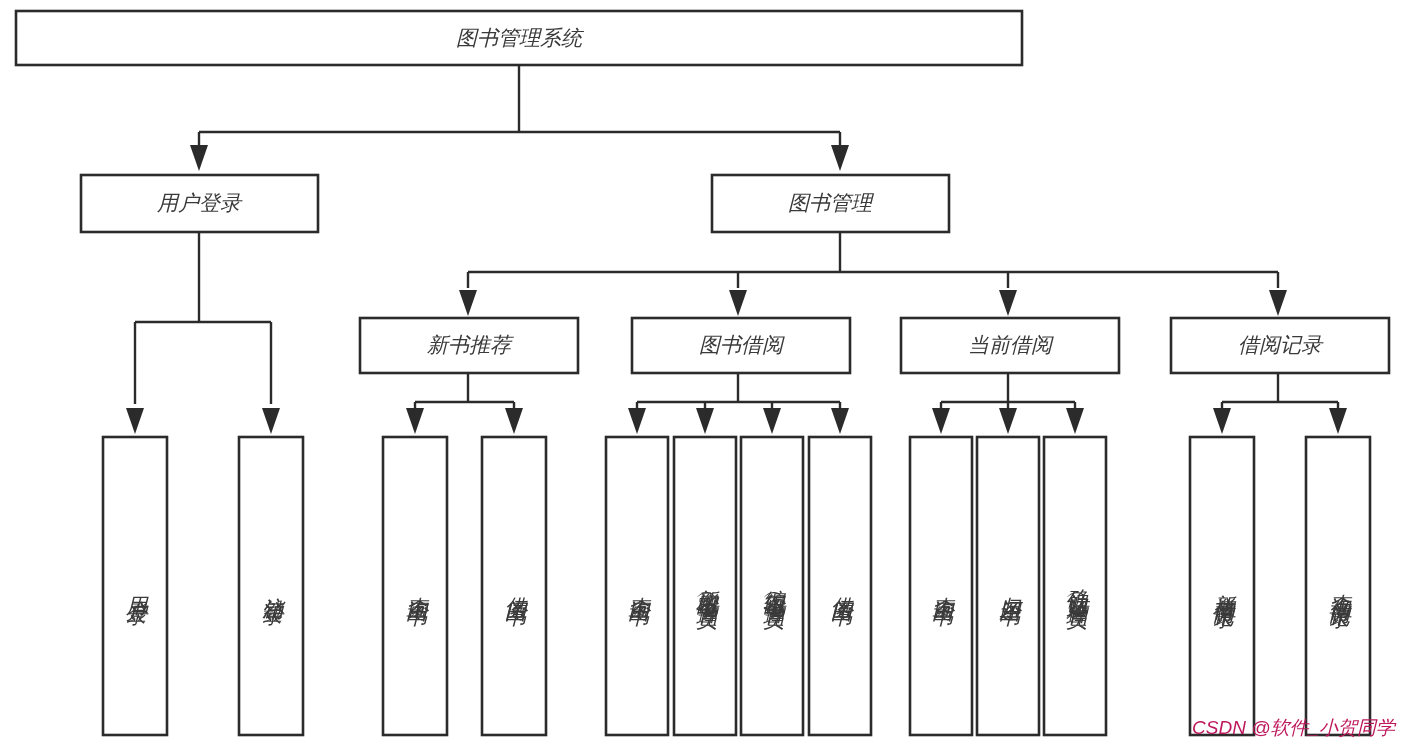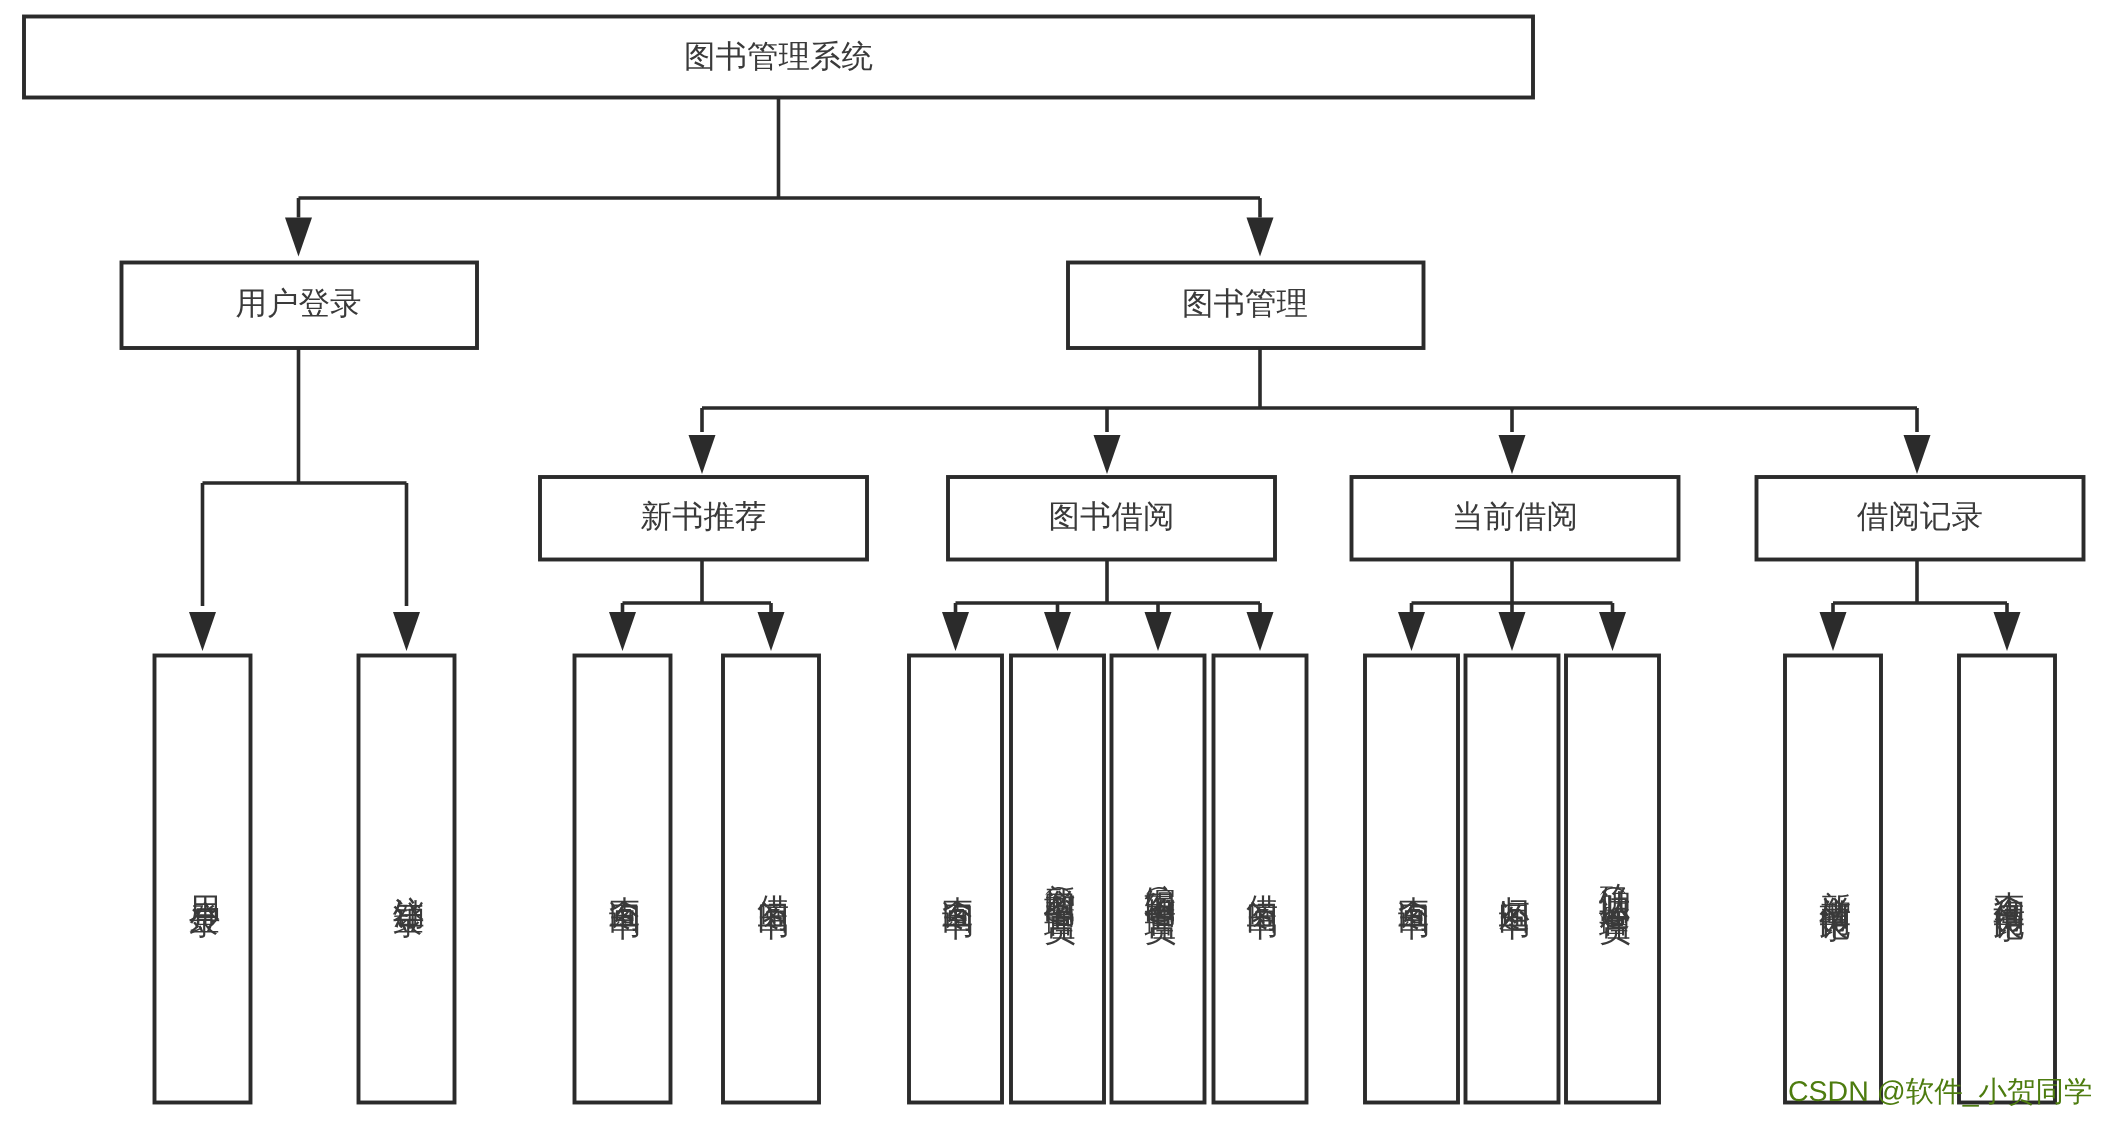--- a/index.html
+++ b/index.html
@@ -11,20 +11,21 @@
     width: 1405px;
     height: 747px;
     overflow: hidden;
     font-family: "Liberation Sans", "DejaVu Sans", sans-serif;
   }
   #diagram-root {
     position: relative;
     width: 1405px;
     height: 747px;
     background: #ffffff;
+    font-style: italic;
   }
   svg#tree-svg {
     position: absolute;
     top: 0;
     left: 0;
     width: 1405px;
     height: 747px;
     display: block;
   }
   .node-box {
@@ -57,21 +58,21 @@
     dominant-baseline: middle;
     writing-mode: vertical-rl;
     letter-spacing: 3px;
   }
   .watermark-text {
     position: absolute;
     right: 10px;
     bottom: 6px;
     font-family: "Liberation Sans", "DejaVu Sans", sans-serif;
     font-size: 19px;
-    color: #4d7c0f;
+    color: #be185d;
     white-space: nowrap;
     user-select: none;
   }
 </style>
 </head>
 <body>
 
 <div id="diagram-root">
 
   <svg id="tree-svg" viewBox="0 0 1405 747" xmlns="http://www.w3.org/2000/svg">

